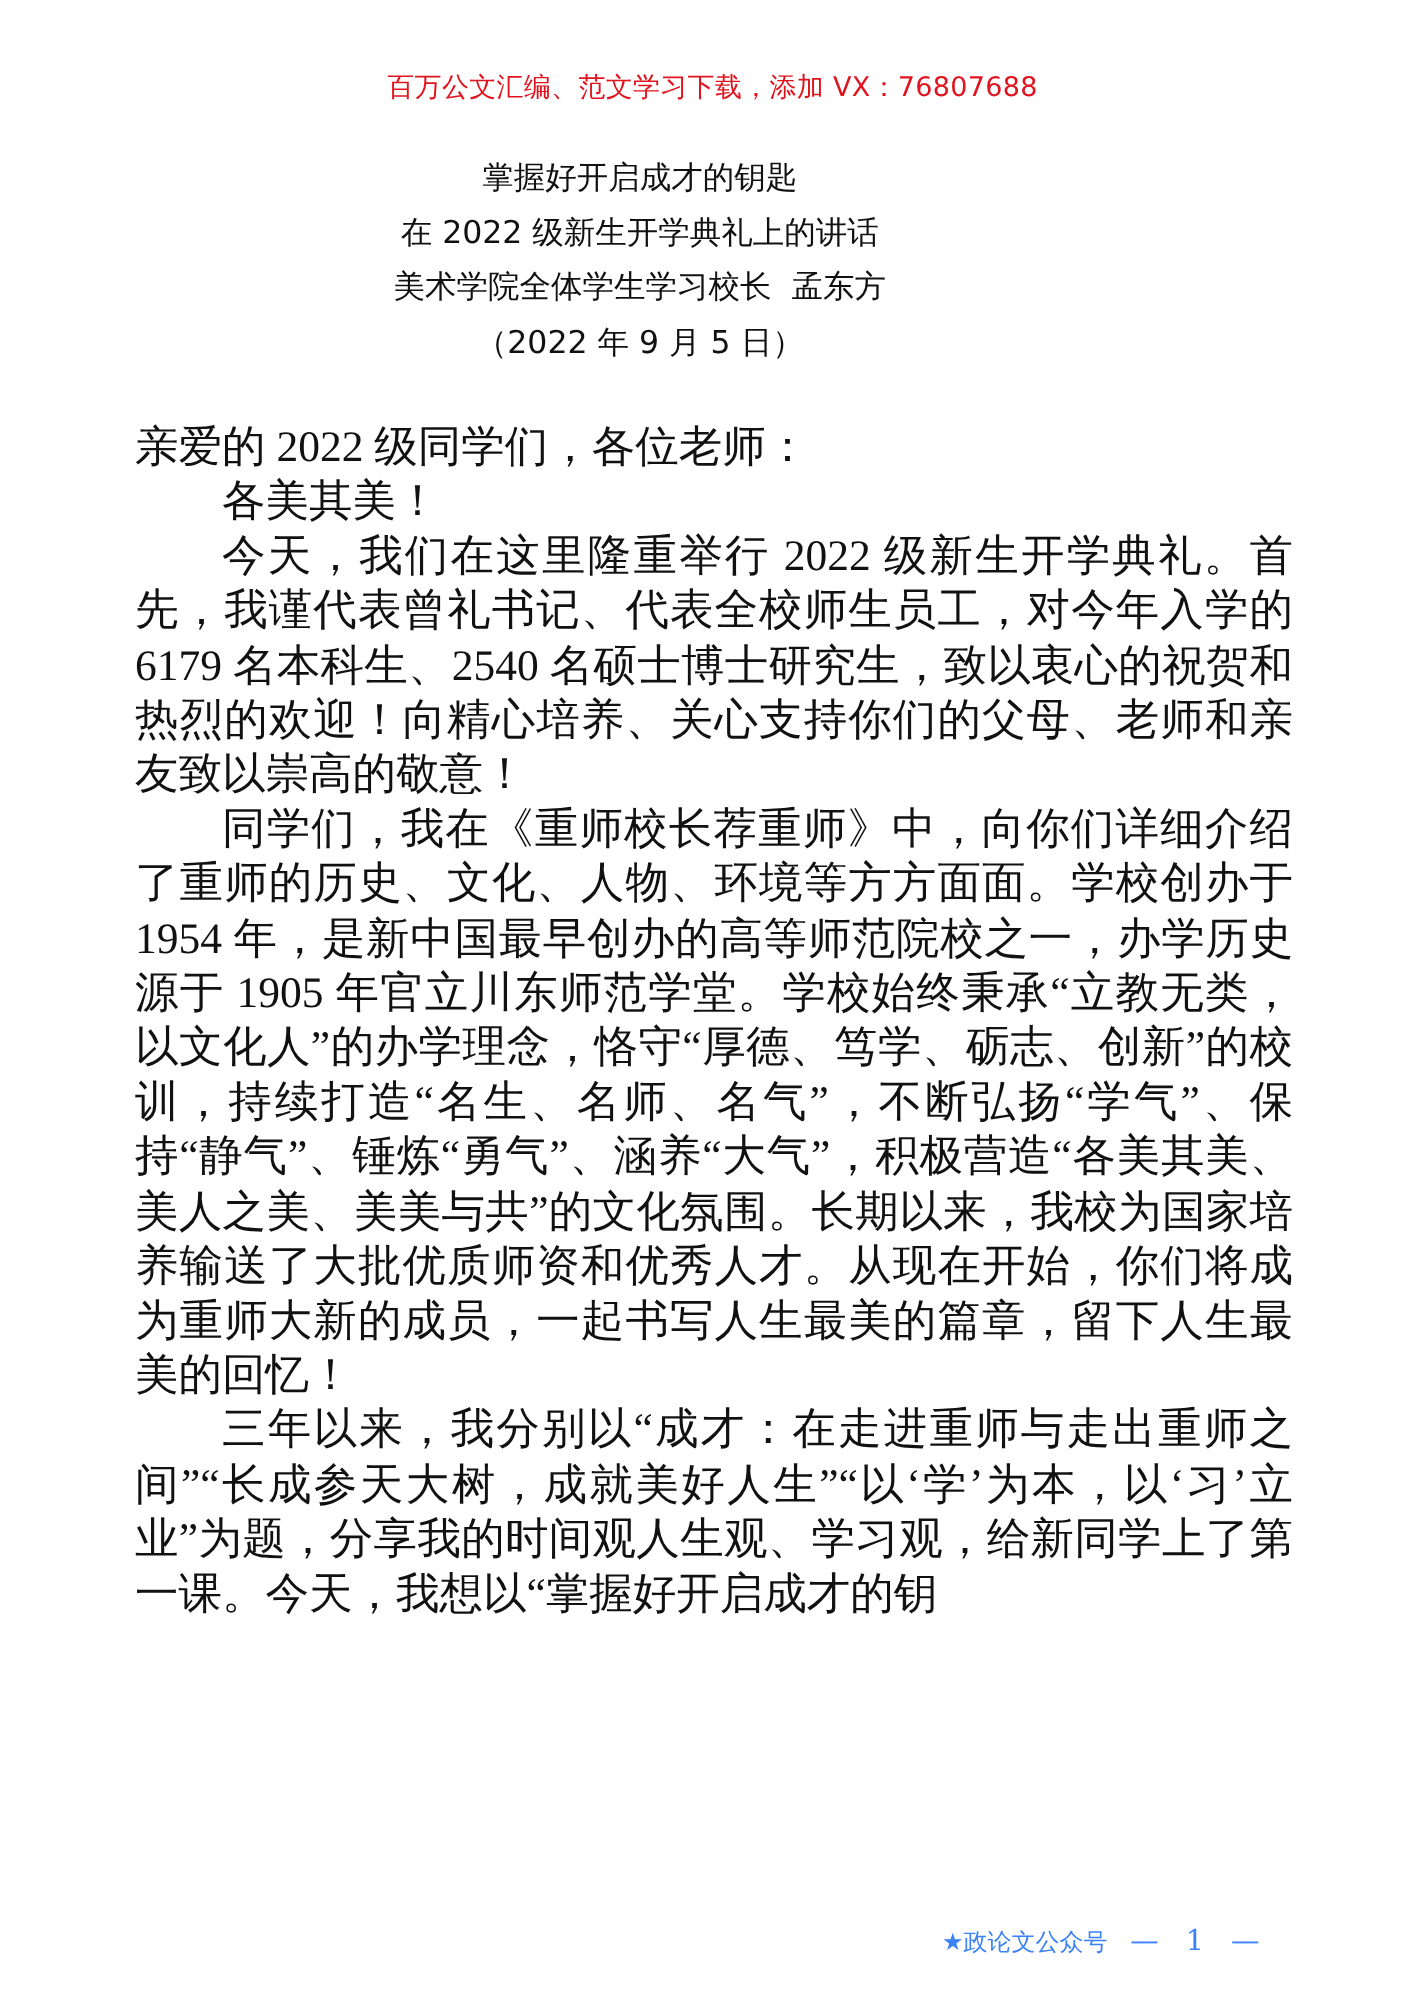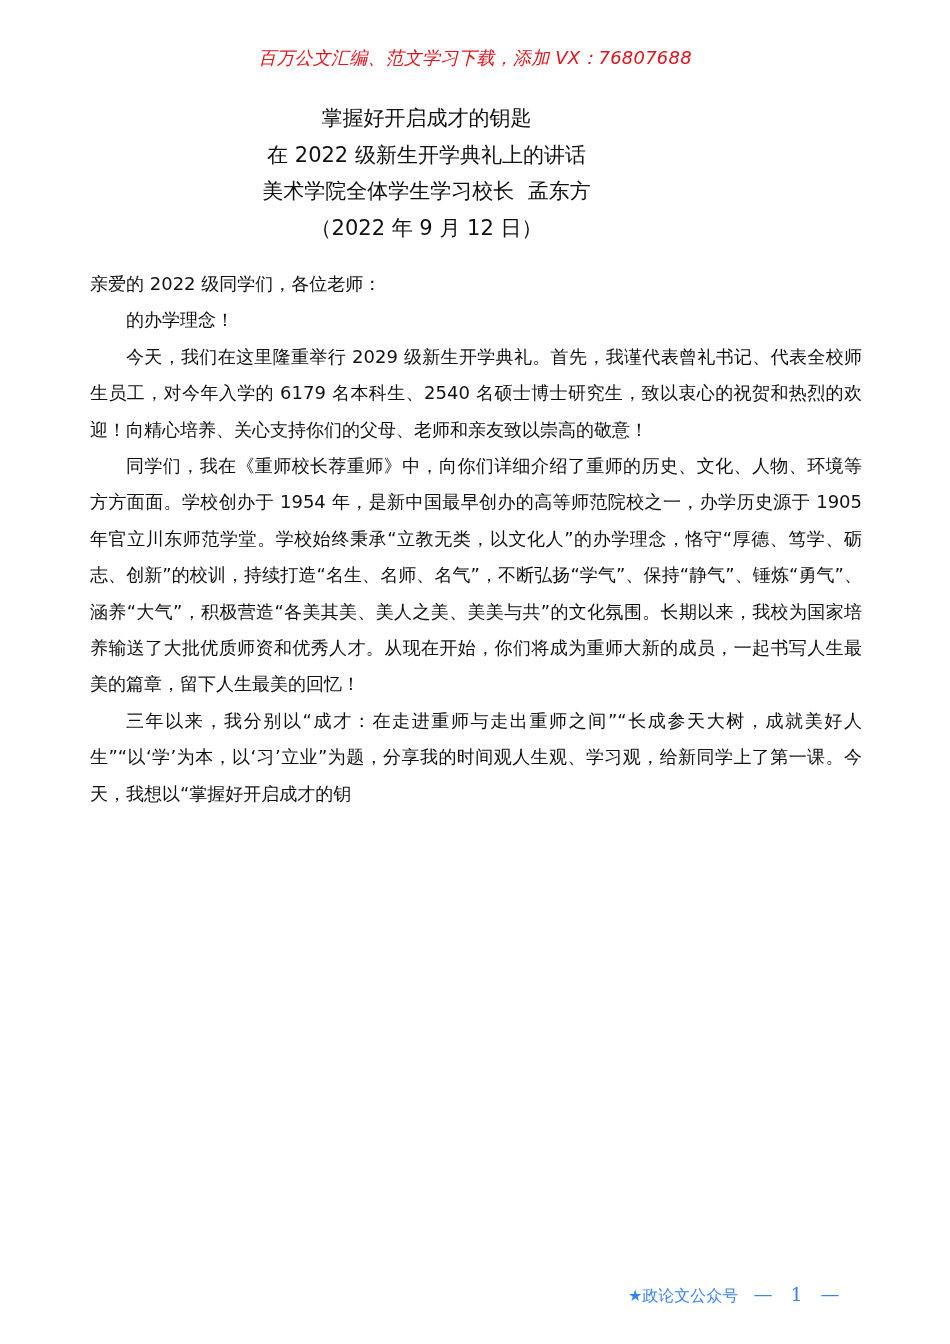--- a/index.html
+++ b/index.html
@@ -1,48 +1,48 @@
 <!DOCTYPE html>
 <html><head>
 <meta charset="utf-8">
 <style>
   html, body { margin:0; padding:0; background:#ffffff; }
   body { width:950px; height:1344px; position:relative; overflow:hidden;
          font-family:"DejaVu Sans","Liberation Sans",sans-serif; color:#111; }
   .watermark { position:absolute; top:46px; left:0; width:950px; text-align:center;
-               font-size:18px; color:#e0141e; letter-spacing:0.2px;font-style:italic; }
+               font-size:18px; color:#e0141e; letter-spacing:0.2px; }
   .title-block { position:absolute; top:100px; left:0; width:853px; text-align:center;
                  font-size:21px; line-height:36.5px; color:#111; }
-  .body-text { position:absolute; top:266px; left:90px; width:772px;
-               font-size:18px; line-height:36.4px; text-align:justify; color:#111; }
+  .body-text { position:absolute; top:280px; left:90px; width:772px;
+               font-size:29px; line-height:36.4px; text-align:justify; color:#111;font-family:Liberation Serif, serif; }
   .body-text p { margin:0; text-indent:2em; }
   .body-text p.salutation { text-indent:0; }
   .footer { position:absolute; top:1283px; left:628px; font-size:16px; color:#3b82f6;
             white-space:nowrap; }
   .footer .pagenum { font-family:"DejaVu Serif","Liberation Serif",serif; font-size:19px;
                      margin-left:10px; letter-spacing:6px; }
 </style>
 </head>
 <body>
 
 <div>
 
   <div class="watermark">百万公文汇编、范文学习下载，添加 VX：76807688</div>
 
   <div class="title-block">
     <div>掌握好开启成才的钥匙</div>
     <div>在 2022 级新生开学典礼上的讲话</div>
     <div style="white-space:pre;">美术学院全体学生学习校长  孟东方</div>
-    <div>（2022 年 9 月 12 日）</div>
+    <div>（2022 年 9 月 5 日）</div>
   </div>
 
   <div class="body-text">
     <p class="salutation">亲爱的 2022 级同学们，各位老师：</p>
-    <p>的办学理念！</p>
-    <p>今天，我们在这里隆重举行 2029 级新生开学典礼。首先，我谨代表曾礼书记、代表全校师生员工，对今年入学的 6179 名本科生、2540 名硕士博士研究生，致以衷心的祝贺和热烈的欢迎！向精心培养、关心支持你们的父母、老师和亲友致以崇高的敬意！</p>
+    <p>各美其美！</p>
+    <p>今天，我们在这里隆重举行 2022 级新生开学典礼。首先，我谨代表曾礼书记、代表全校师生员工，对今年入学的 6179 名本科生、2540 名硕士博士研究生，致以衷心的祝贺和热烈的欢迎！向精心培养、关心支持你们的父母、老师和亲友致以崇高的敬意！</p>
     <p>同学们，我在《重师校长荐重师》中，向你们详细介绍了重师的历史、文化、人物、环境等方方面面。学校创办于 1954 年，是新中国最早创办的高等师范院校之一，办学历史源于 1905 年官立川东师范学堂。学校始终秉承“立教无类，以文化人”的办学理念，恪守“厚德、笃学、砺志、创新”的校训，持续打造“名生、名师、名气”，不断弘扬“学气”、保持“静气”、锤炼“勇气”、涵养“大气”，积极营造“各美其美、美人之美、美美与共”的文化氛围。长期以来，我校为国家培养输送了大批优质师资和优秀人才。从现在开始，你们将成为重师大新的成员，一起书写人生最美的篇章，留下人生最美的回忆！</p>
     <p>三年以来，我分别以“成才：在走进重师与走出重师之间”“长成参天大树，成就美好人生”“以‘学’为本，以‘习’立业”为题，分享我的时间观人生观、学习观，给新同学上了第一课。今天，我想以“掌握好开启成才的钥</p>
   </div>
 
   <div class="footer">
     <span>★政论文公众号</span>
     <span class="pagenum">— 1 —</span>
   </div>
 
 </div>

